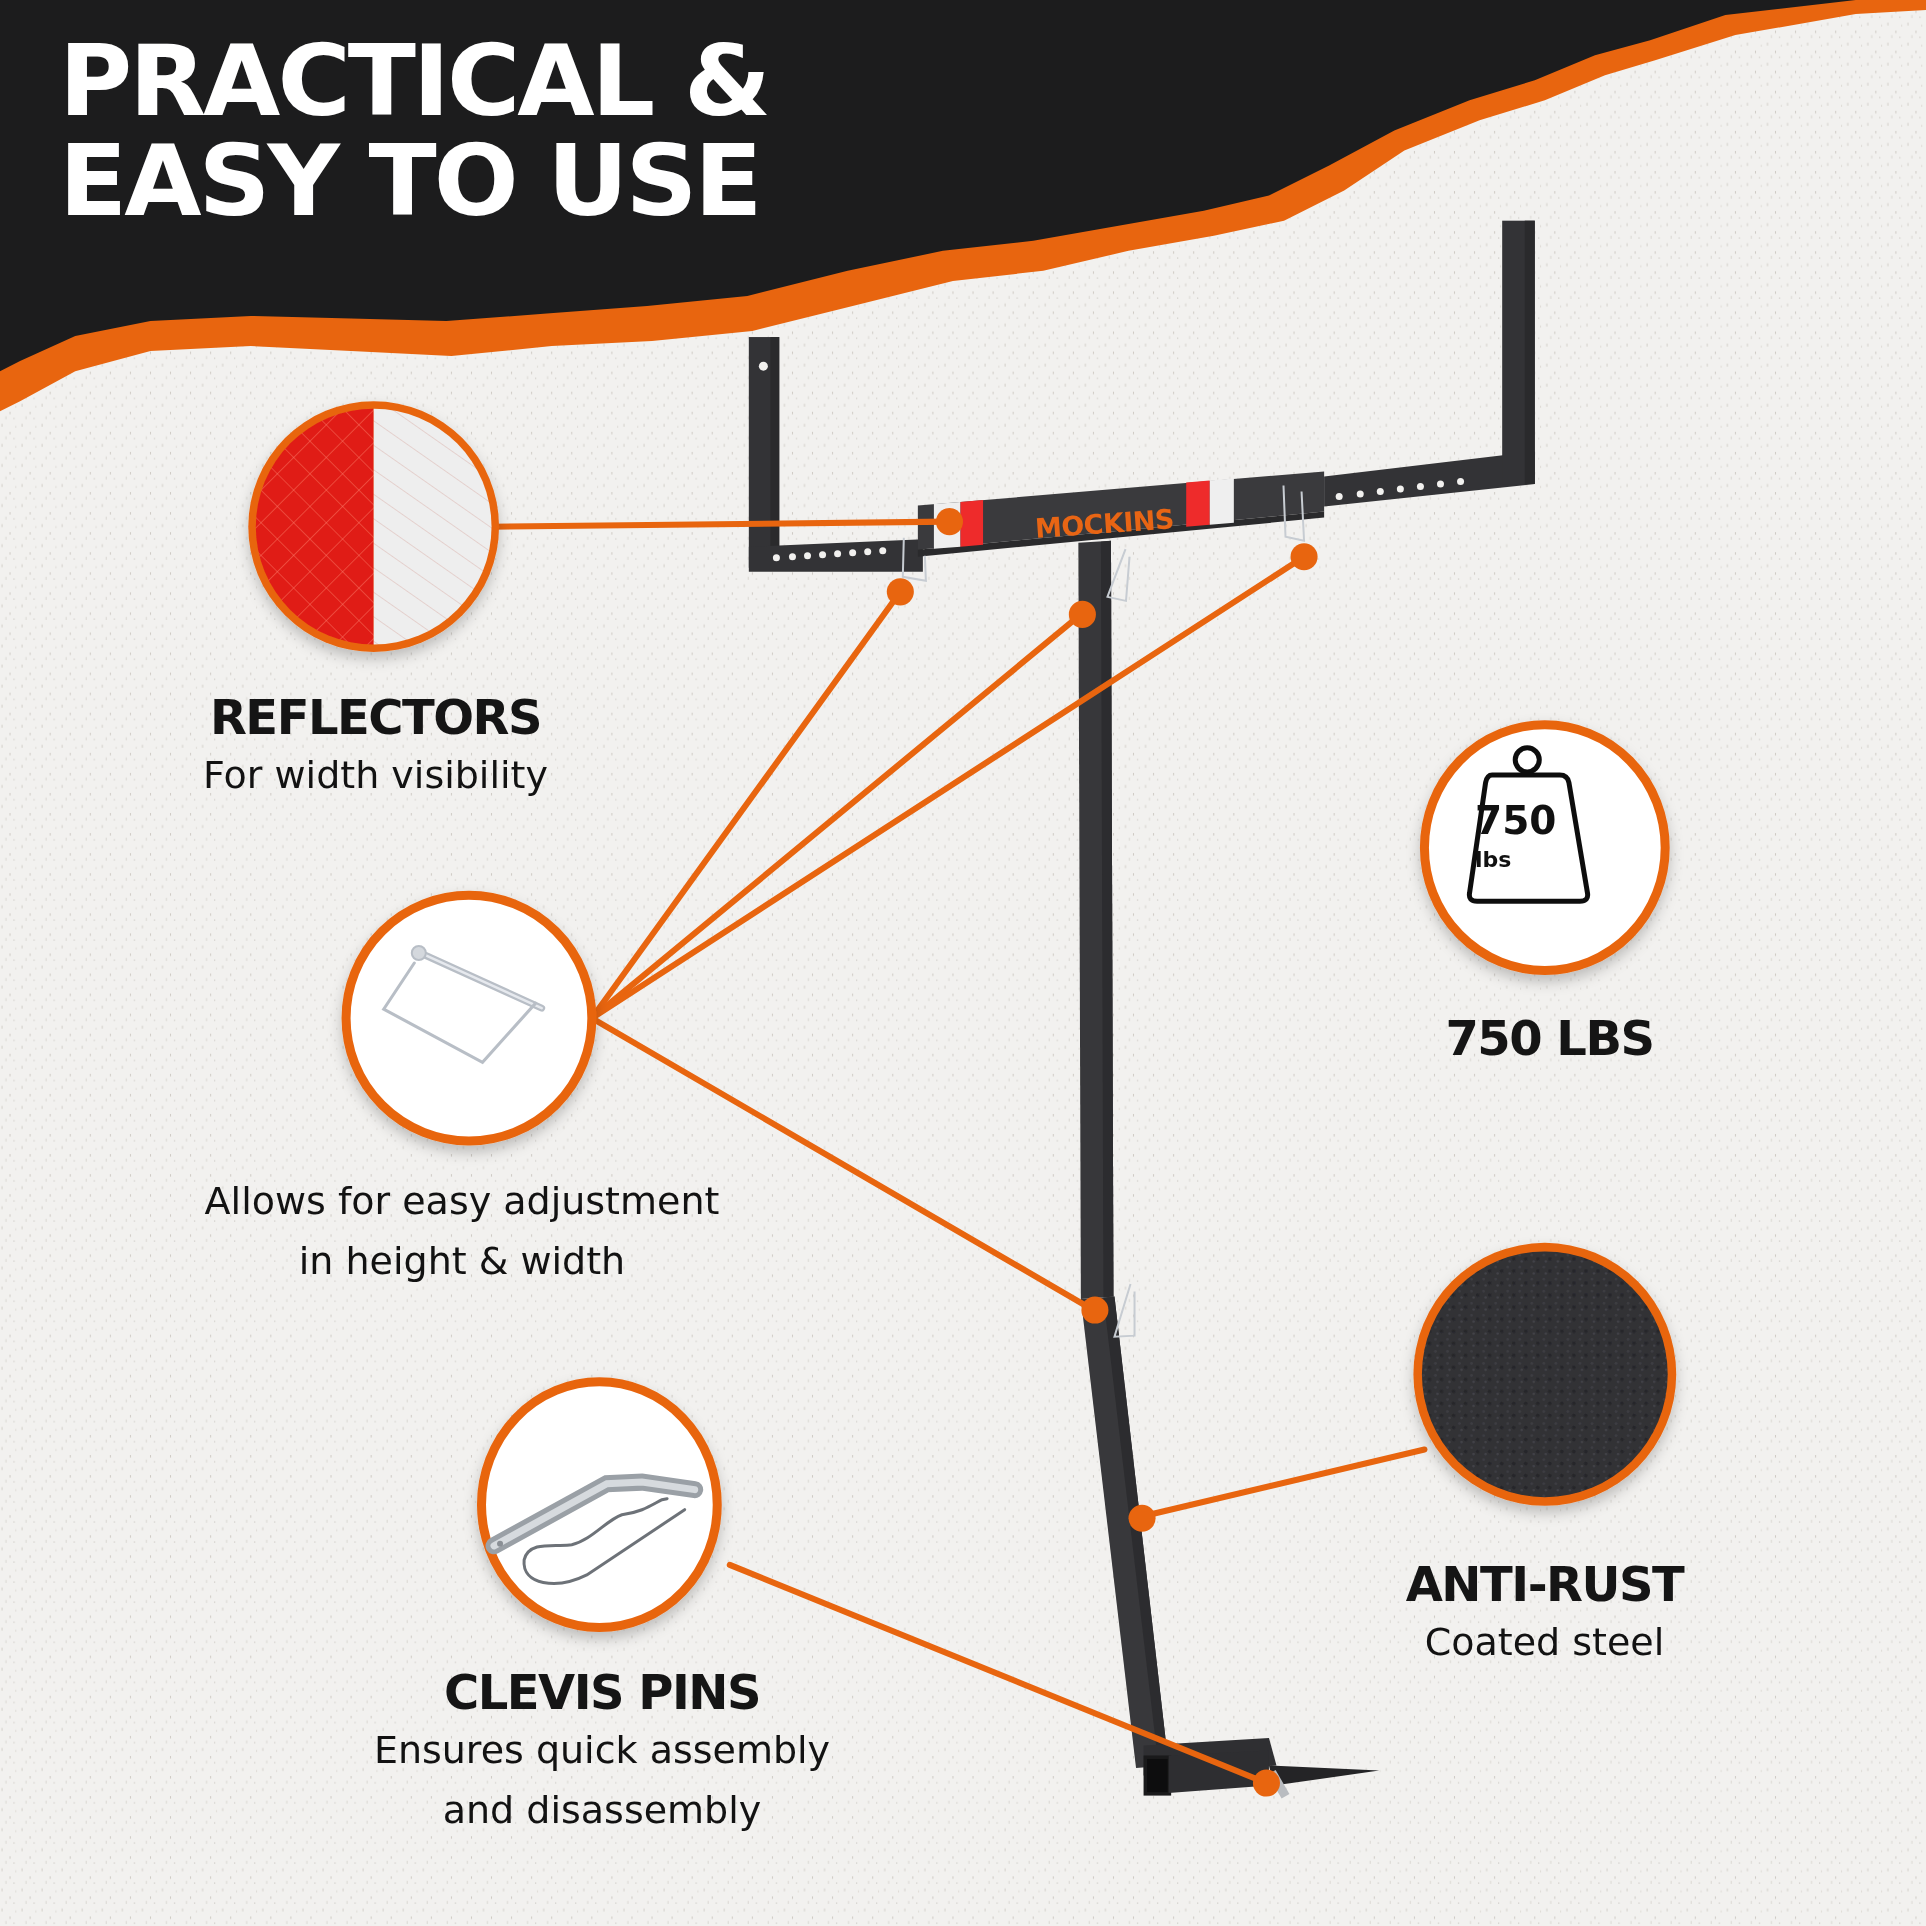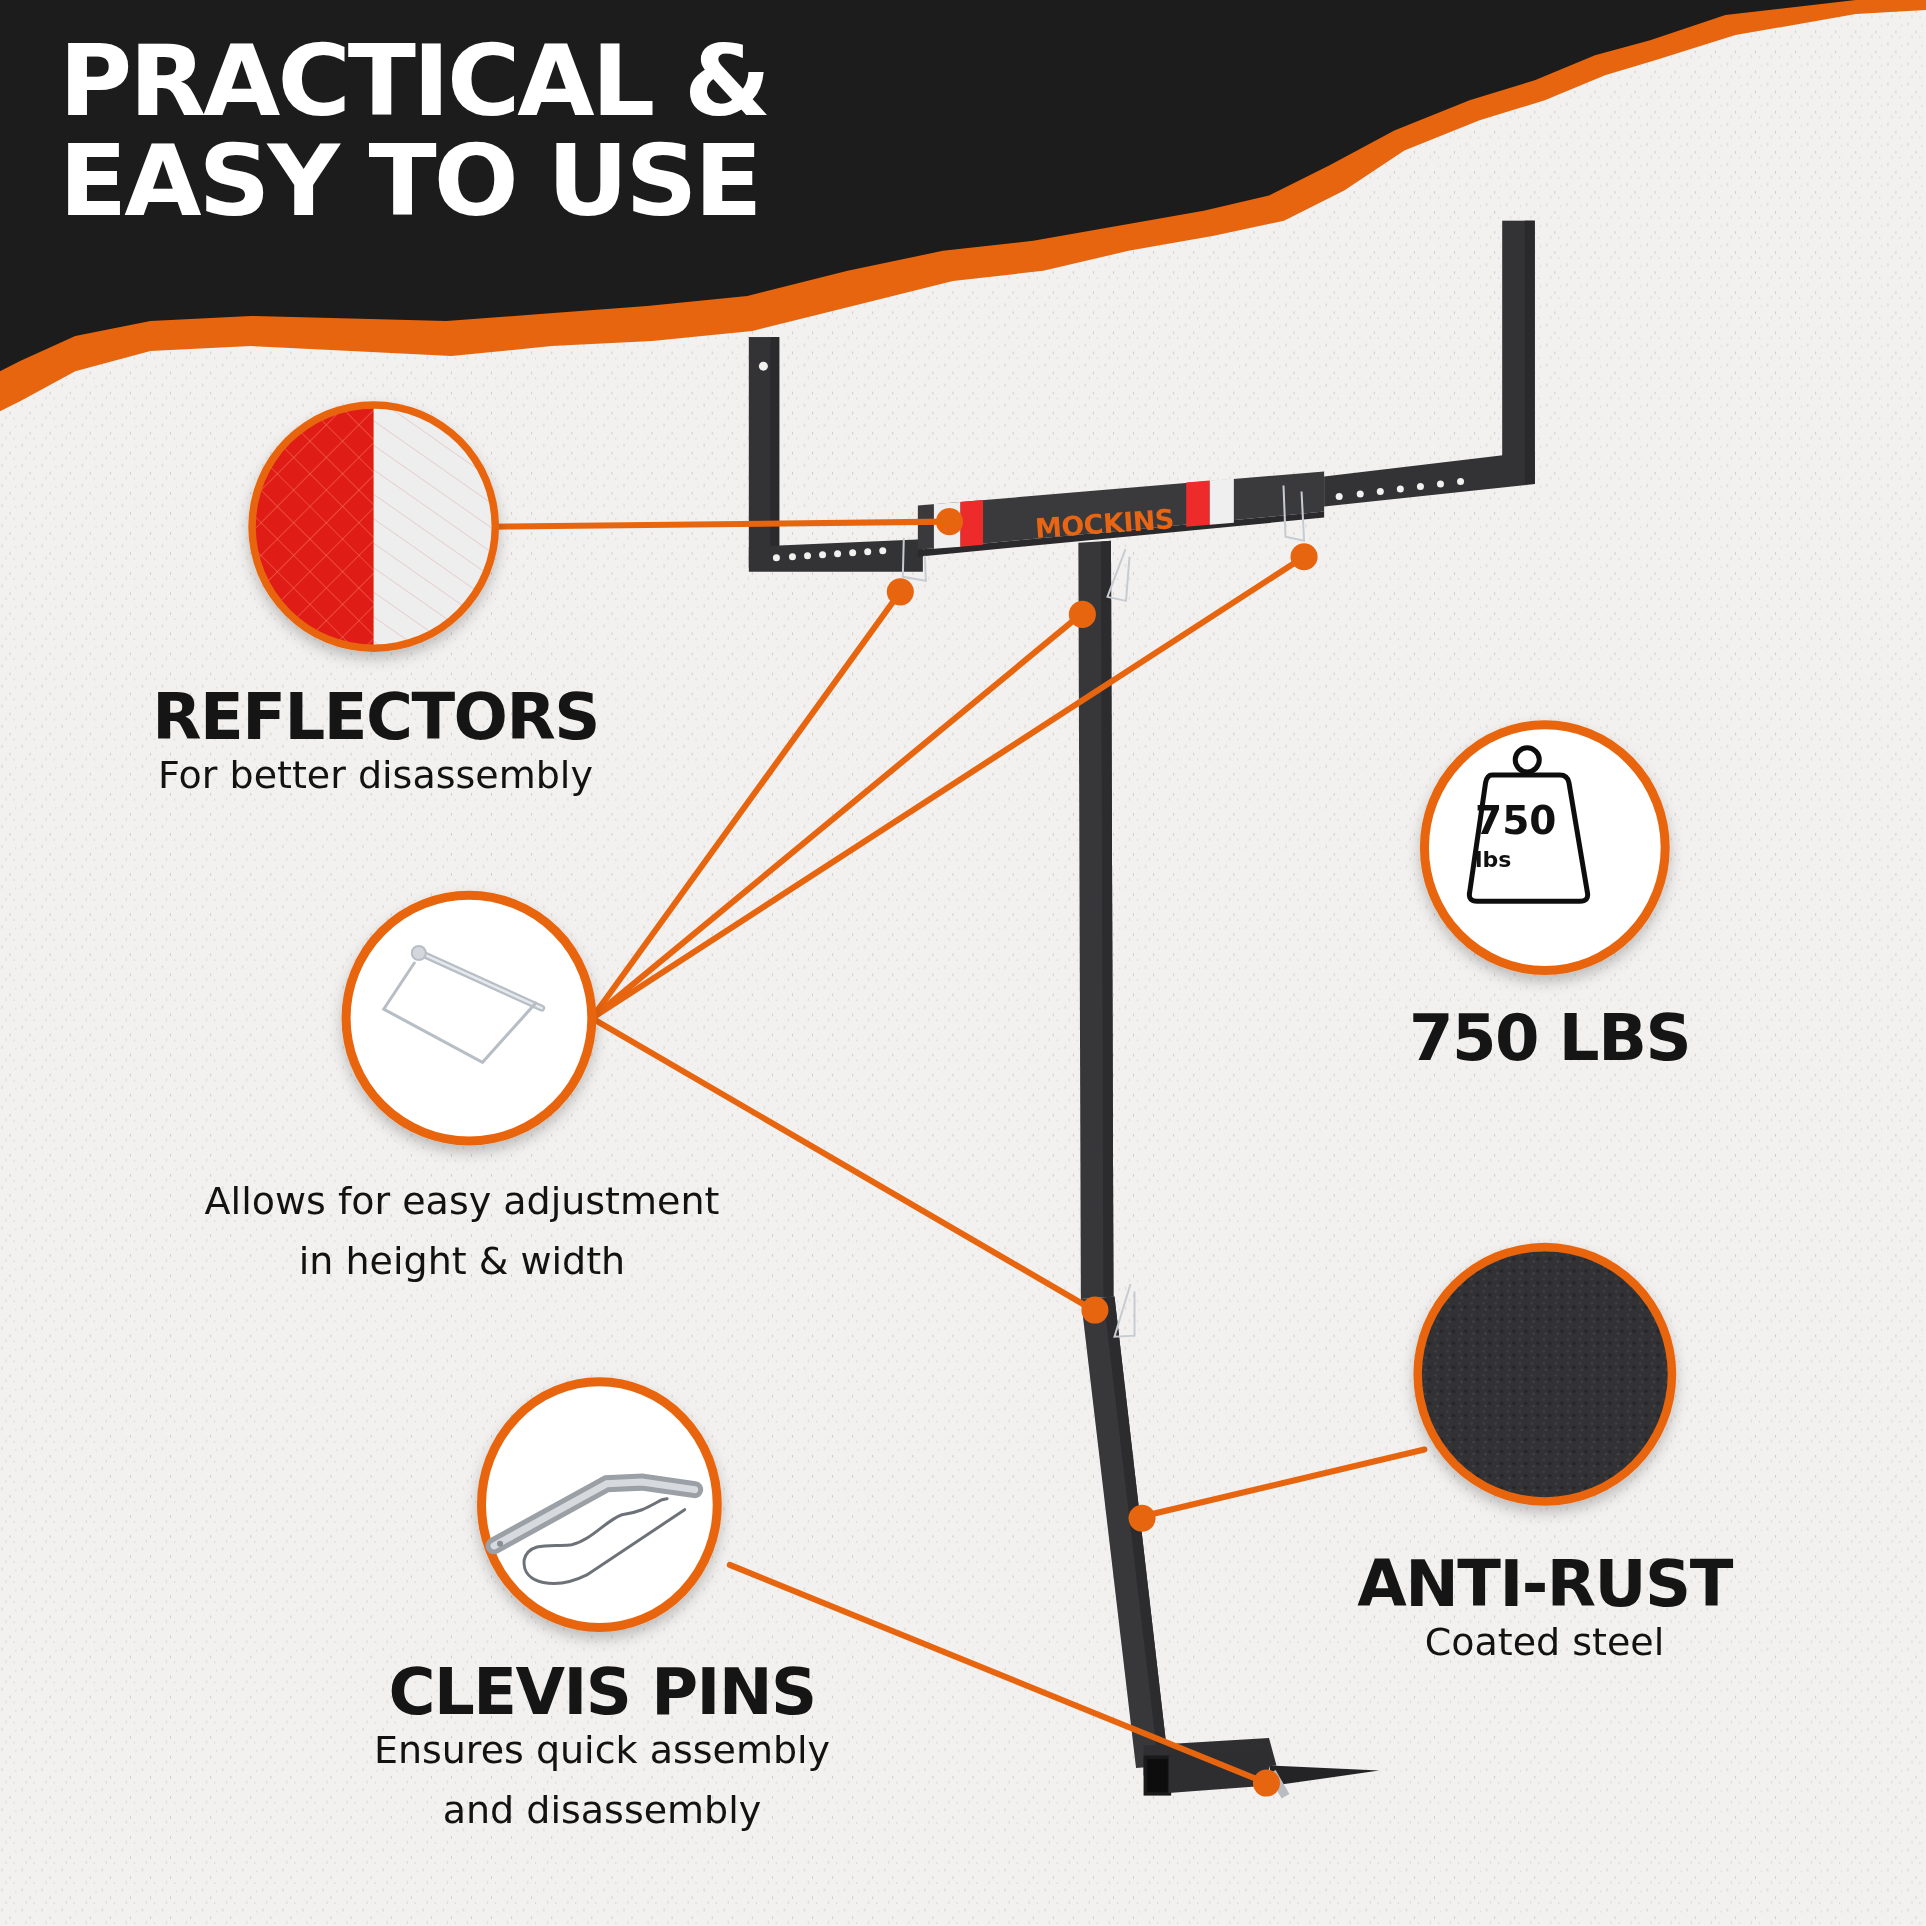--- a/index.html
+++ b/index.html
@@ -2,21 +2,21 @@
 <html style="font-size:8px"><head>
 <meta charset="utf-8">
 <style>
   html, body { margin:0; padding:0; }
   body { width:1926px; height:1926px; overflow:hidden; background:#f1f0ee; position:relative; font-family:"DejaVu Sans", sans-serif; }
   #stage { position:absolute; left:0; top:0; width:1926px; height:1926px; }
   svg.canvas { position:absolute; left:0; top:0; width:1926px; height:1926px; }
   .headline { position:absolute; left:59px; top:31px; color:#ffffff; font-family:"DejaVu Sans", sans-serif; font-weight:bold; font-size:98px; line-height:100px; letter-spacing:-3px; transform:scaleX(1.02); transform-origin:left top; }
   .headline div { white-space:nowrap; }
   .feature { position:absolute; text-align:center; color:#141414; }
-  .feature .title { font-family:"DejaVu Sans", sans-serif; font-weight:bold; font-size:64px; line-height:55px; letter-spacing:-1.5px; color:#151515; white-space:nowrap; }
+  .feature .title { font-family:"DejaVu Sans", sans-serif; font-weight:bold; font-size:48px; line-height:55px; letter-spacing:-1.5px; color:#151515; white-space:nowrap; }
   .feature .desc { font-family:"DejaVu Sans", sans-serif; font-size:38px; line-height:60px; color:#121212; }
   .weight-badge { position:absolute; left:1475px; top:800px; width:135px; text-align:left; font-family:"DejaVu Sans", sans-serif; font-weight:bold; color:#111; }
   .weight-badge .num { font-size:39px; line-height:42px; }
   .weight-badge .unit { font-size:22px; line-height:35px; }
   .brand { position:absolute; left:1035px; top:513px; color:#e86514; font-family:"DejaVu Sans", sans-serif; font-weight:bold; font-size:27px; letter-spacing:-0.5px; transform:rotate(-4deg); transform-origin:left center; }
 </style>
 </head>
 <body>
 
 <div id="stage">
@@ -191,21 +191,21 @@
   <div>EASY TO USE</div>
 </div>
 
 <div class="weight-badge">
   <div class="num">750</div>
   <div class="unit">lbs</div>
 </div>
 
 <div class="feature" style="left:150px; top:690px; width:451px;">
   <div class="title">REFLECTORS</div>
-  <div class="desc">For better disassembly</div>
+  <div class="desc">For width visibility</div>
 </div>
 
 <div class="feature" style="left:1324px; top:1011px; width:451px;">
   <div class="title">750 LBS</div>
 </div>
 
 <div class="feature" style="left:171px; top:1171px; width:582px;">
   <div class="desc">Allows for easy adjustment</div>
   <div class="desc">in height &amp; width</div>
 </div>

